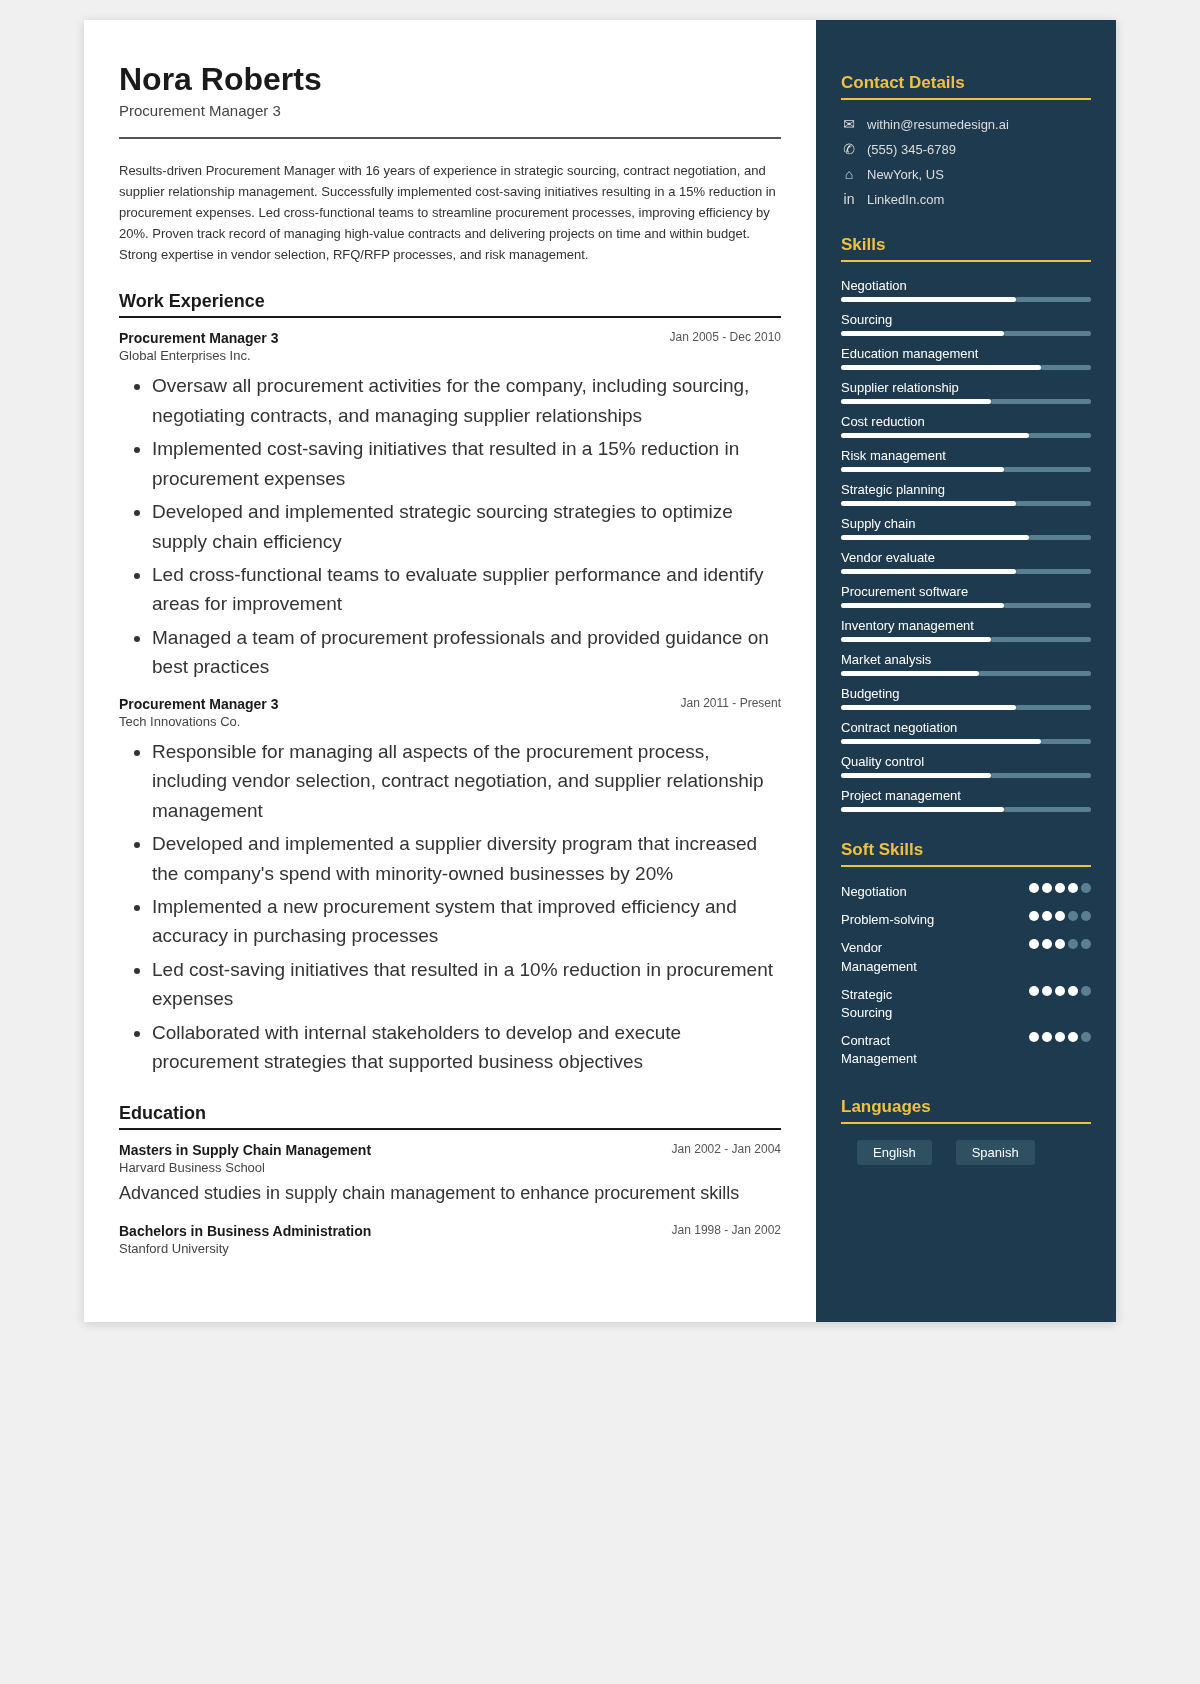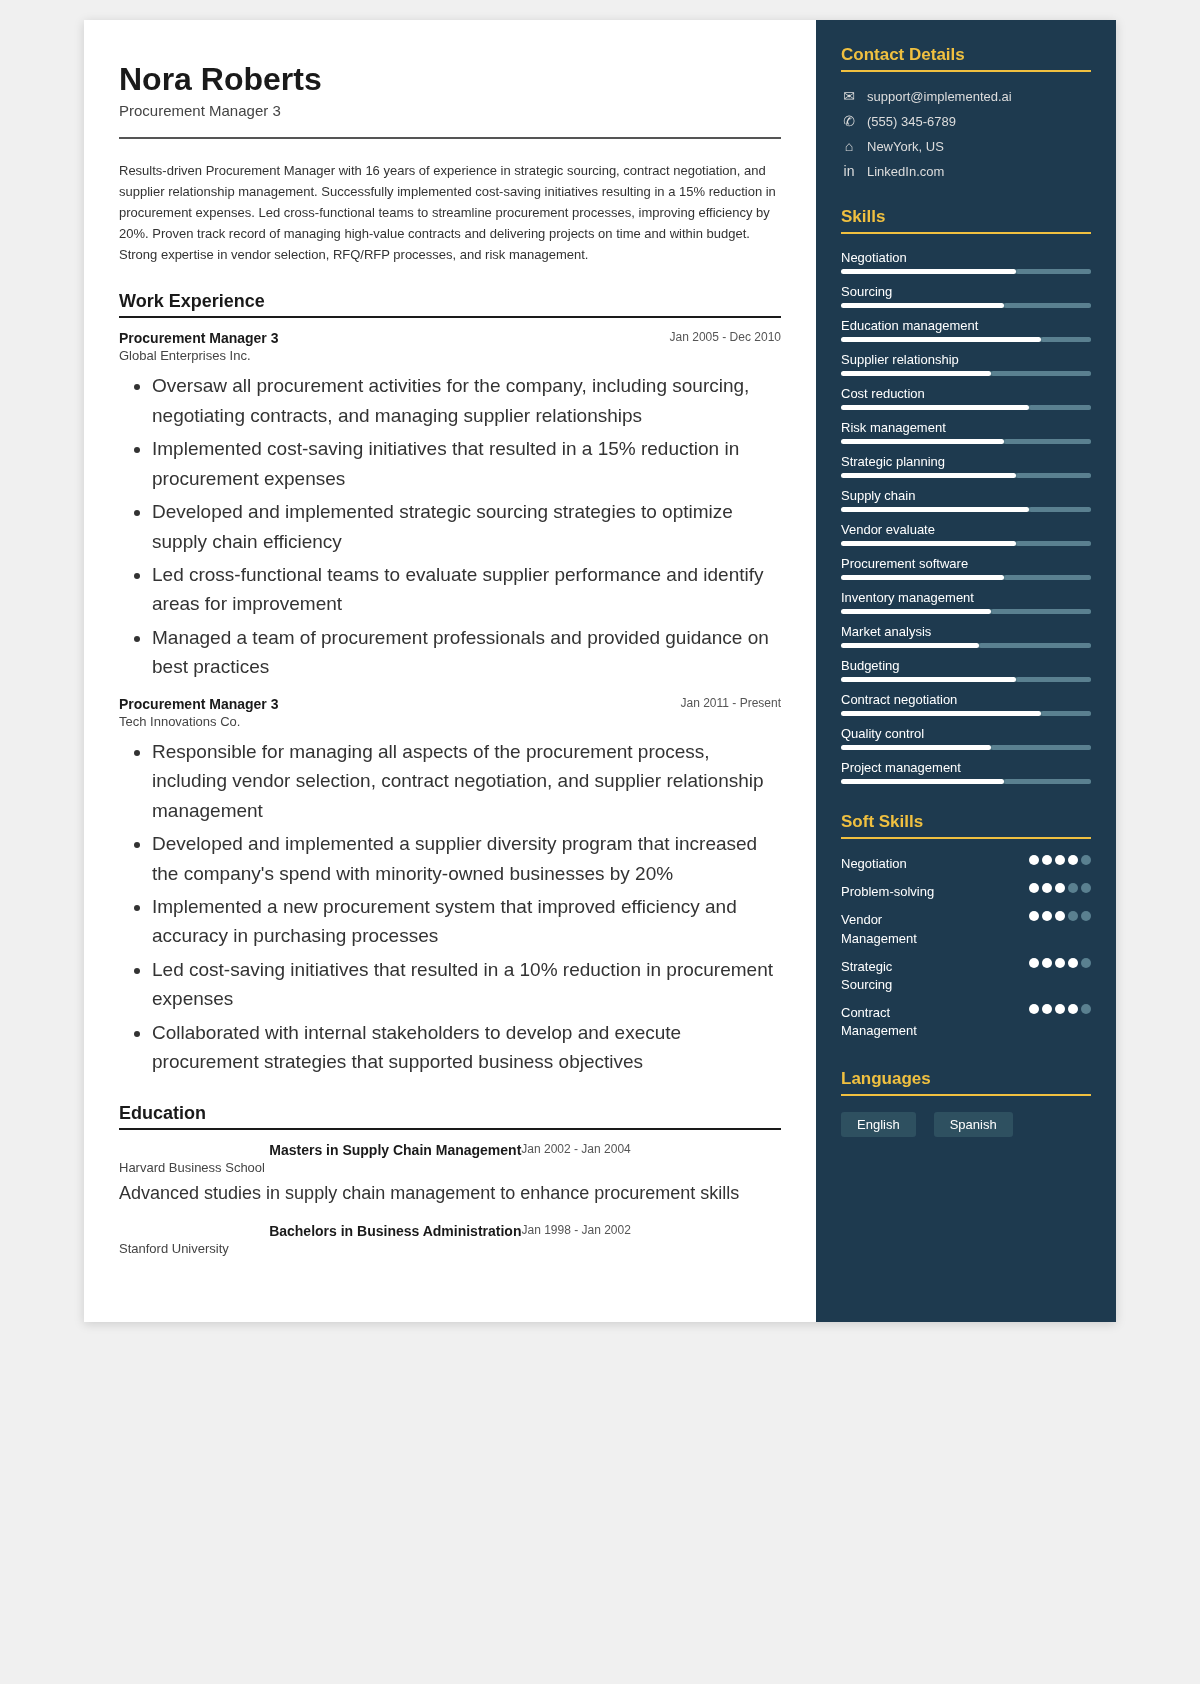--- a/index.html
+++ b/index.html
@@ -88,21 +88,21 @@
     .bullet-list li {
       font-size: 19px;
       color: #333;
       line-height: 1.55;
       margin-bottom: 4px;
       margin-left: 15px;
     }
     
     .edu-header {
       display: flex;
-      justify-content: center;
+      justify-content: space-between;
       align-items: flex-start;
       margin-bottom: 2px;
     }
     .edu-degree {
       font-size: 14px;
       font-weight: bold;
       color: #1a1a1a;
     }
     .edu-dates {
       font-size: 12px;
@@ -118,21 +118,21 @@
       font-size: 18px;
       color: #333;
       line-height: 1.55;
       margin-bottom: 16px;
     }
 
     
     .right-col {
       width: 300px;
       background: #1e3a4f;
-      padding: 25px 25px;
+      padding: 53px 25px;
       color: #fff;
     }
     .right-section-title {
       font-size: 17px;
       font-weight: bold;
       color: #f0c040;
       border-bottom: 2px solid #f0c040;
       padding-bottom: 5px;
       margin-bottom: 16px;
     }
@@ -206,22 +206,23 @@
       width: 10px;
       height: 10px;
       border-radius: 50%;
     }
     .dot-filled { background: #fff; }
     .dot-empty { background: #5a8090; }
 
     
     .lang-badges {
       display: flex;
-      gap: 18px;
+      gap: 24px;
       flex-wrap: wrap;
+      margin-left: 16px;
     }
     .lang-badge {
       background: #2e5060;
       color: #fff;
       padding: 5px 16px;
       border-radius: 3px;
       font-size: 13px;
     }
   </style>
 </head>
@@ -297,21 +298,21 @@
     </div>
   </div>
 
   <div class="right-col">
 
     <div class="right-section">
       <div class="right-section-title">Contact Details</div>
       <div id="contact-container">
           <div class="contact-item">
             <span class="contact-icon">✉</span>
-            <span>support@implemented.ai</span>
+            <span>within@resumedesign.ai</span>
           </div>
           <div class="contact-item">
             <span class="contact-icon">✆</span>
             <span>(555) 345-6789</span>
           </div>
           <div class="contact-item">
             <span class="contact-icon">⌂</span>
             <span>NewYork, US</span>
           </div>
           <div class="contact-item">

